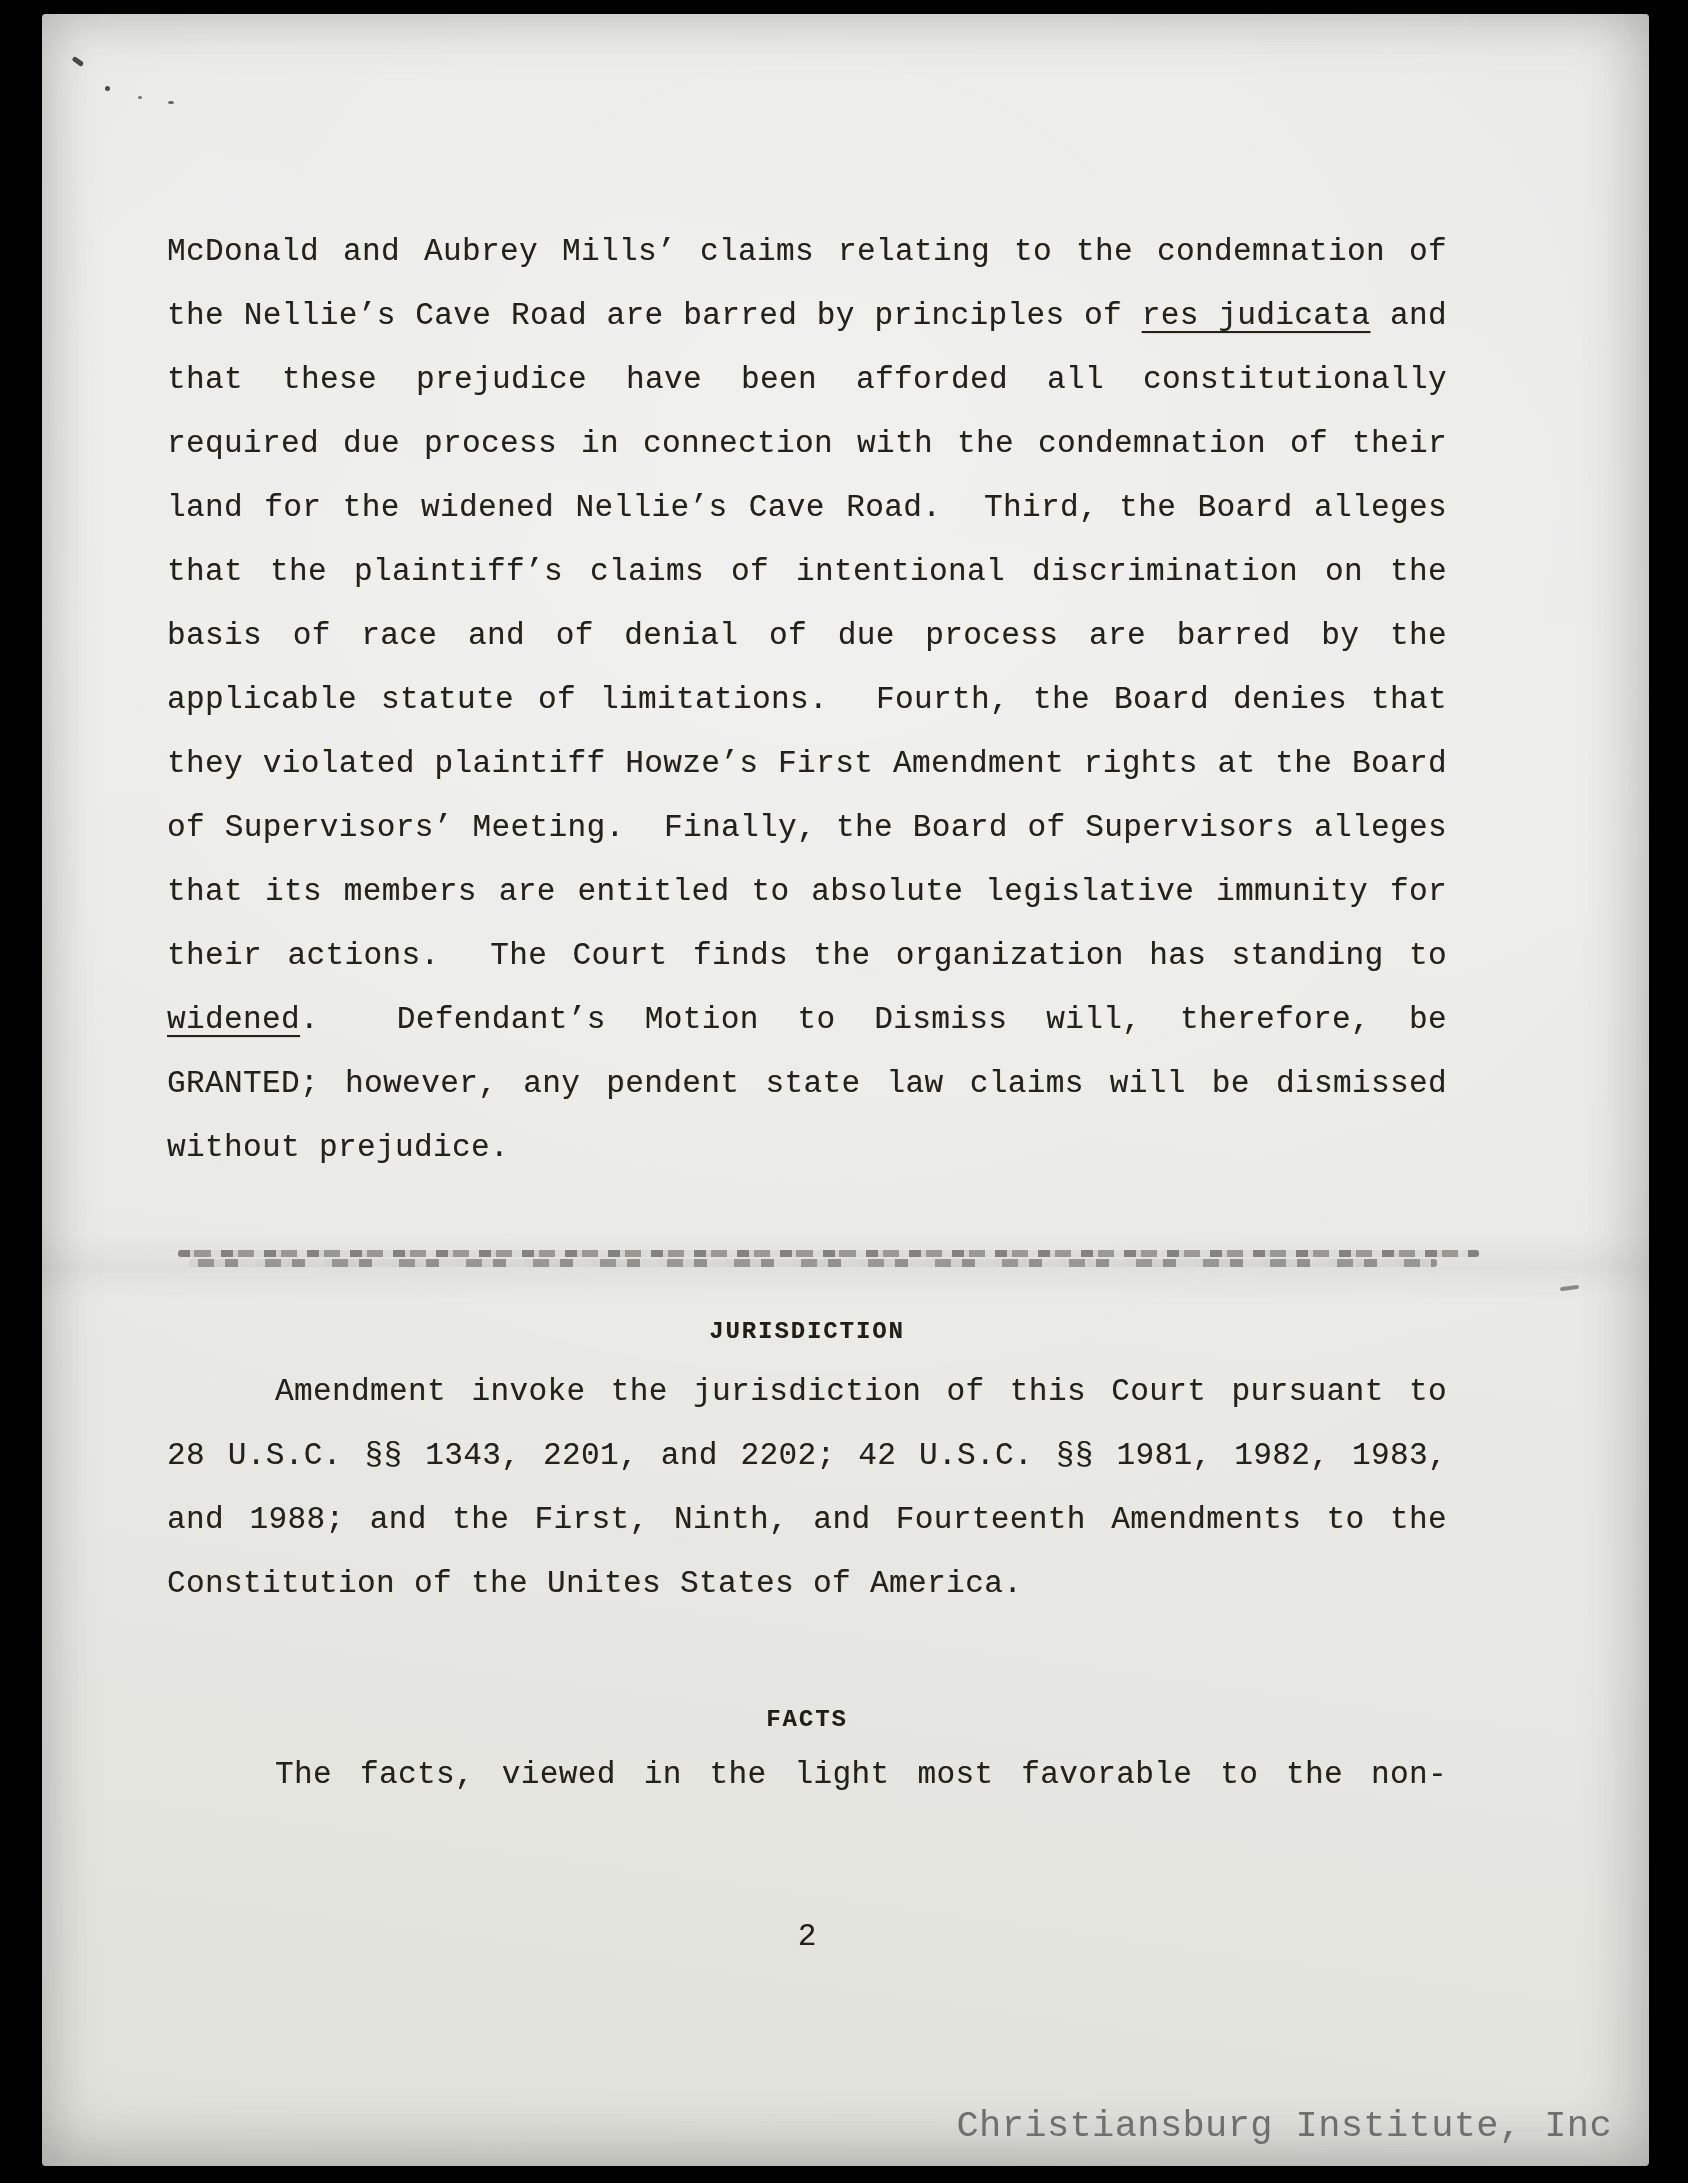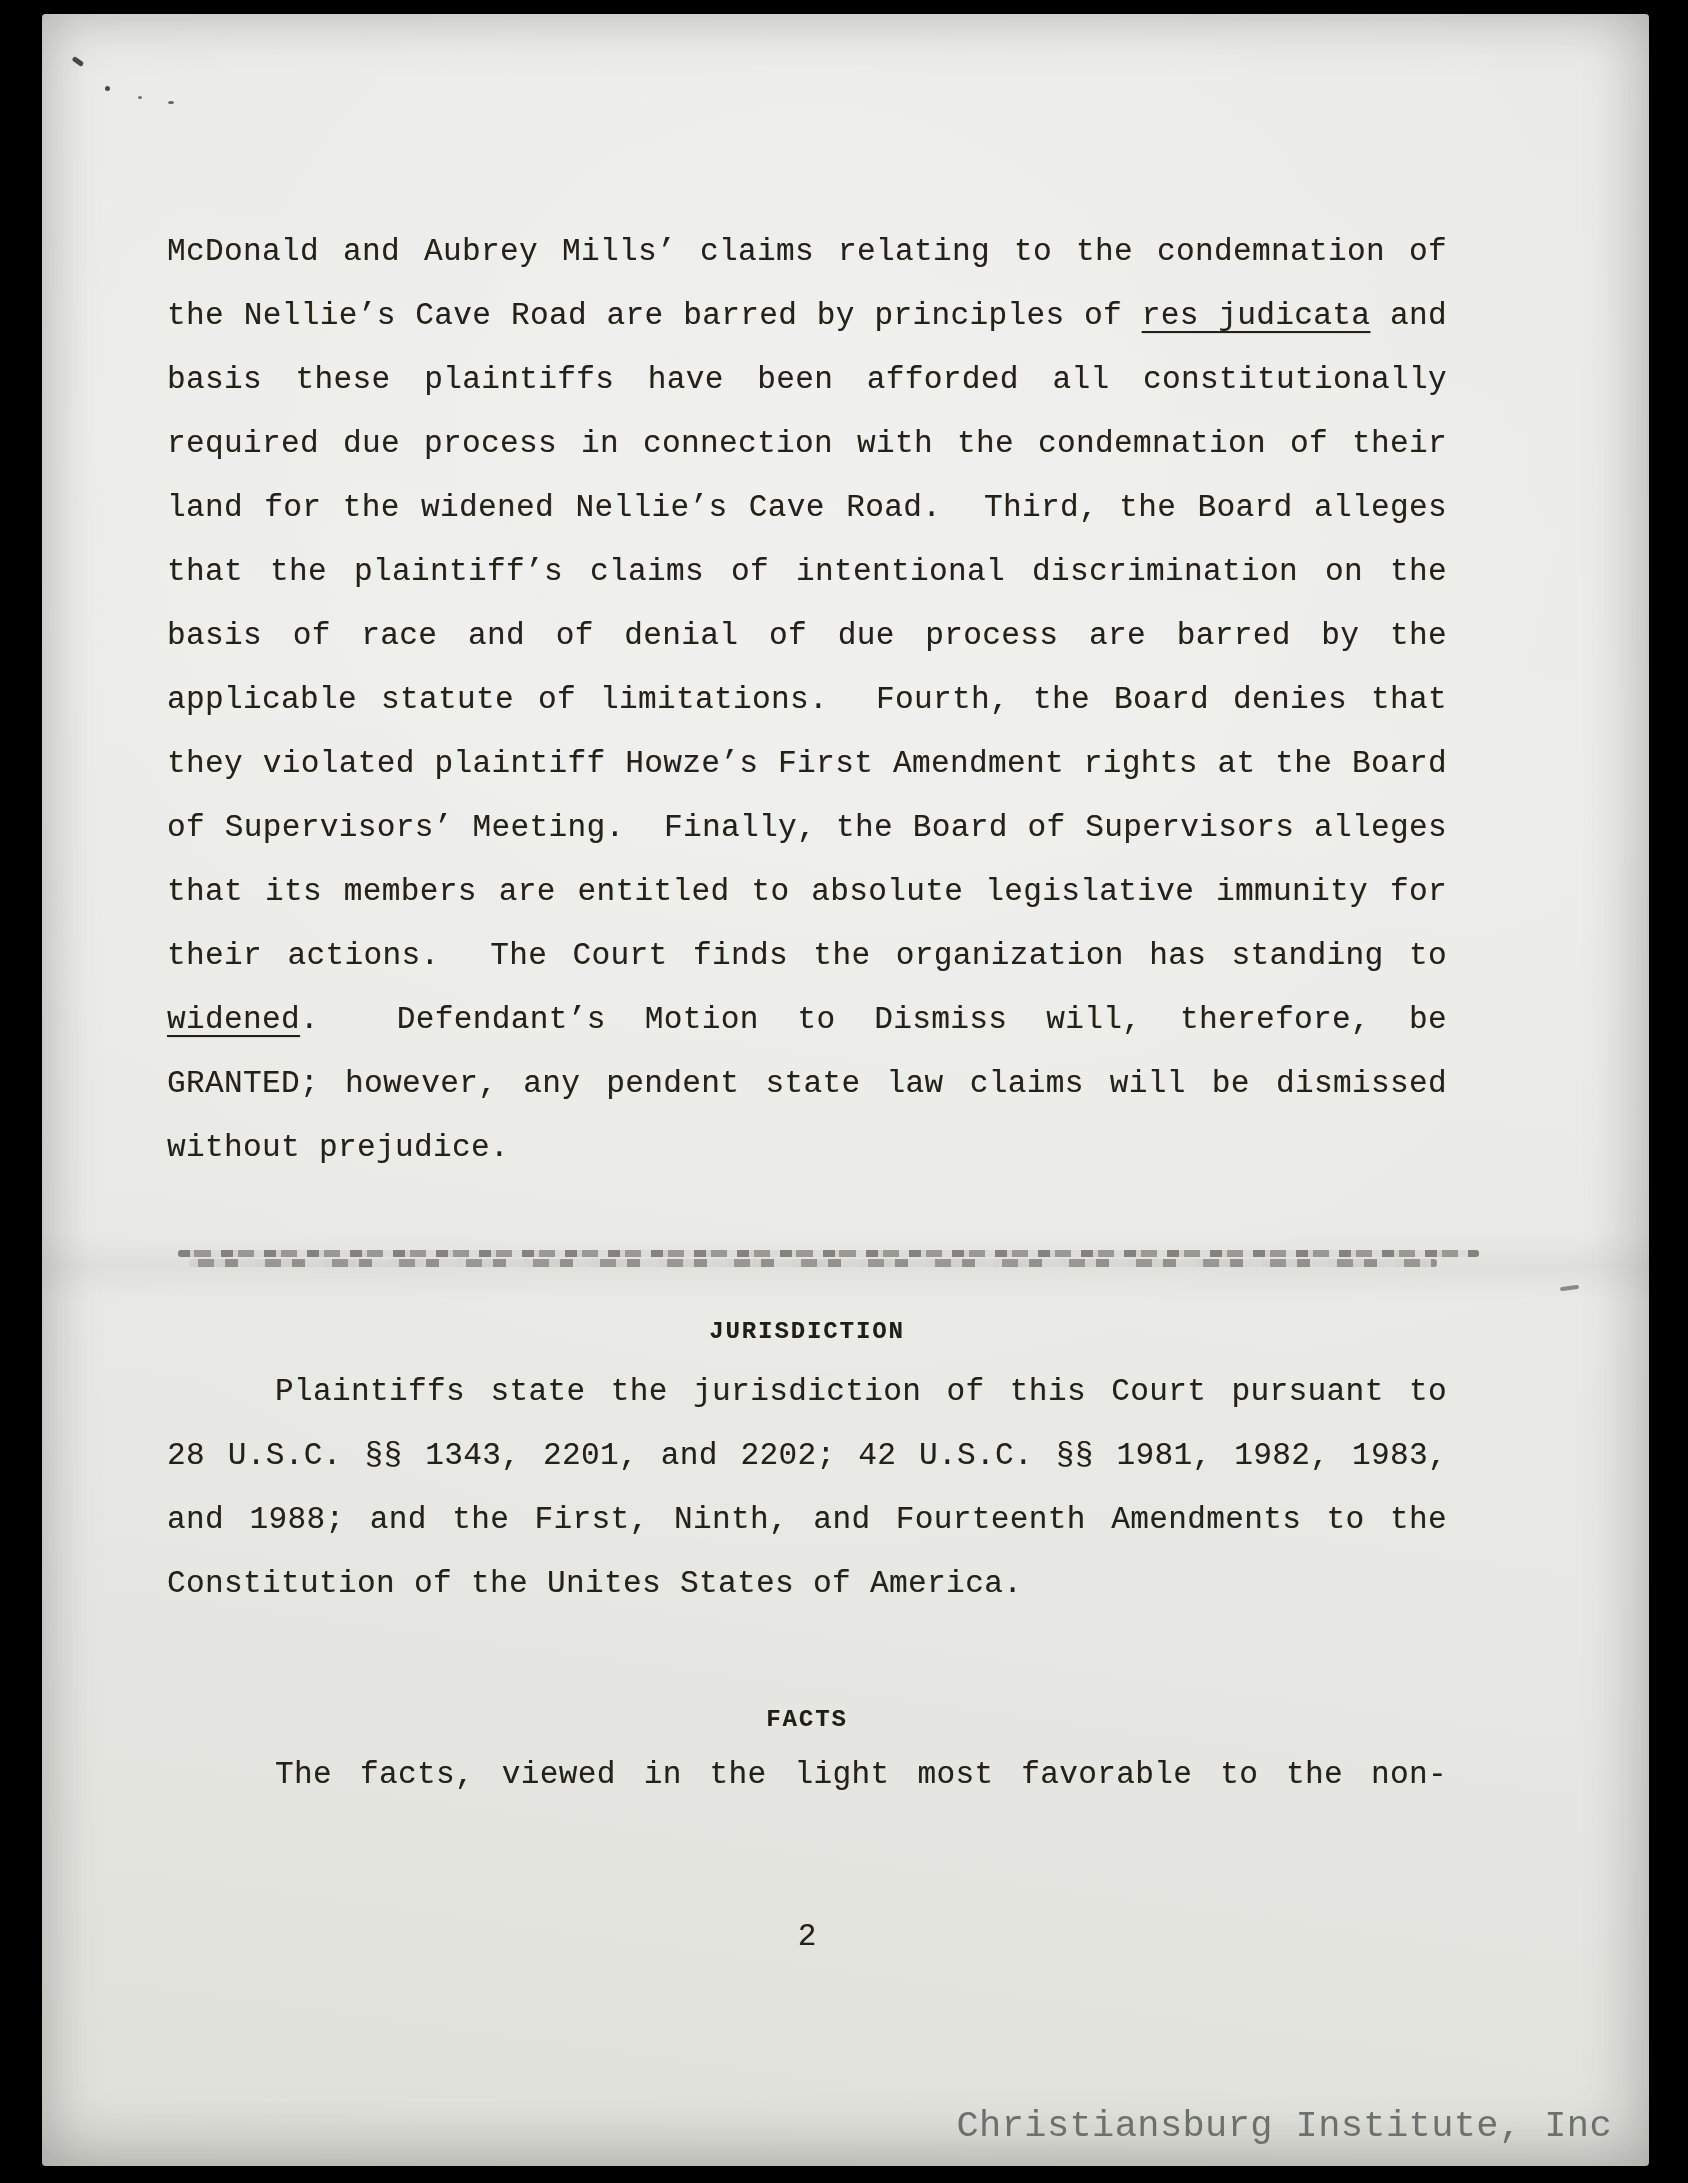--- a/index.html
+++ b/index.html
@@ -83,21 +83,21 @@
   <div class="paper">
 
     <span class="speck speck-1"></span>
     <span class="speck speck-2"></span>
     <span class="speck speck-3"></span>
     <span class="speck speck-4"></span>
 
     <div class="para p1">
         <div class="tline"><span>McDonald and Aubrey Mills’ claims relating to the condemnation of</span></div>
         <div class="tline"><span>the Nellie’s Cave Road are barred by principles of </span><span class="u">res judicata</span><span> and</span></div>
-        <div class="tline"><span>basis these plaintiffs have been afforded all constitutionally</span></div>
+        <div class="tline"><span>that these prejudice have been afforded all constitutionally</span></div>
         <div class="tline"><span>required due process in connection with the condemnation of their</span></div>
         <div class="tline"><span>land for the widened Nellie’s Cave Road.&nbsp; Third, the Board alleges</span></div>
         <div class="tline"><span>that the plaintiff’s claims of intentional discrimination on the</span></div>
         <div class="tline"><span>basis of race and of denial of due process are barred by the</span></div>
         <div class="tline"><span>applicable statute of limitations.&nbsp; Fourth, the Board denies that</span></div>
         <div class="tline"><span>they violated plaintiff Howze’s First Amendment rights at the Board</span></div>
         <div class="tline"><span>of Supervisors’ Meeting.&nbsp; Finally, the Board of Supervisors alleges</span></div>
         <div class="tline"><span>that its members are entitled to absolute legislative immunity for</span></div>
         <div class="tline"><span>their actions.&nbsp; The Court finds the organization has standing to</span></div>
         <div class="tline"><span class="u">widened</span><span>.&nbsp; Defendant’s Motion to Dismiss will, therefore, be</span></div>
@@ -107,21 +107,21 @@
 
     <div class="smudge">
       <div class="row row-a"></div>
       <div class="row row-b"></div>
     </div>
     <span class="stray-dash"></span>
 
     <div class="heading h-jurisdiction">JURISDICTION</div>
 
     <div class="para p-jurisdiction indent-first">
-        <div class="tline"><span>Plaintiffs state the jurisdiction of this Court pursuant to</span></div>
+        <div class="tline"><span>Amendment invoke the jurisdiction of this Court pursuant to</span></div>
         <div class="tline"><span>28 U.S.C. §§ 1343, 2201, and 2202; 42 U.S.C. §§ 1981, 1982, 1983,</span></div>
         <div class="tline"><span>and 1988; and the First, Ninth, and Fourteenth Amendments to the</span></div>
         <div class="tline tline-last"><span>Constitution of the Unites States of America.</span></div>
       </div>
 
     <div class="heading h-facts">FACTS</div>
 
     <div class="para p-facts indent-first">
         <div class="tline"><span>The facts, viewed in the light most favorable to the non-</span></div>
       </div>

